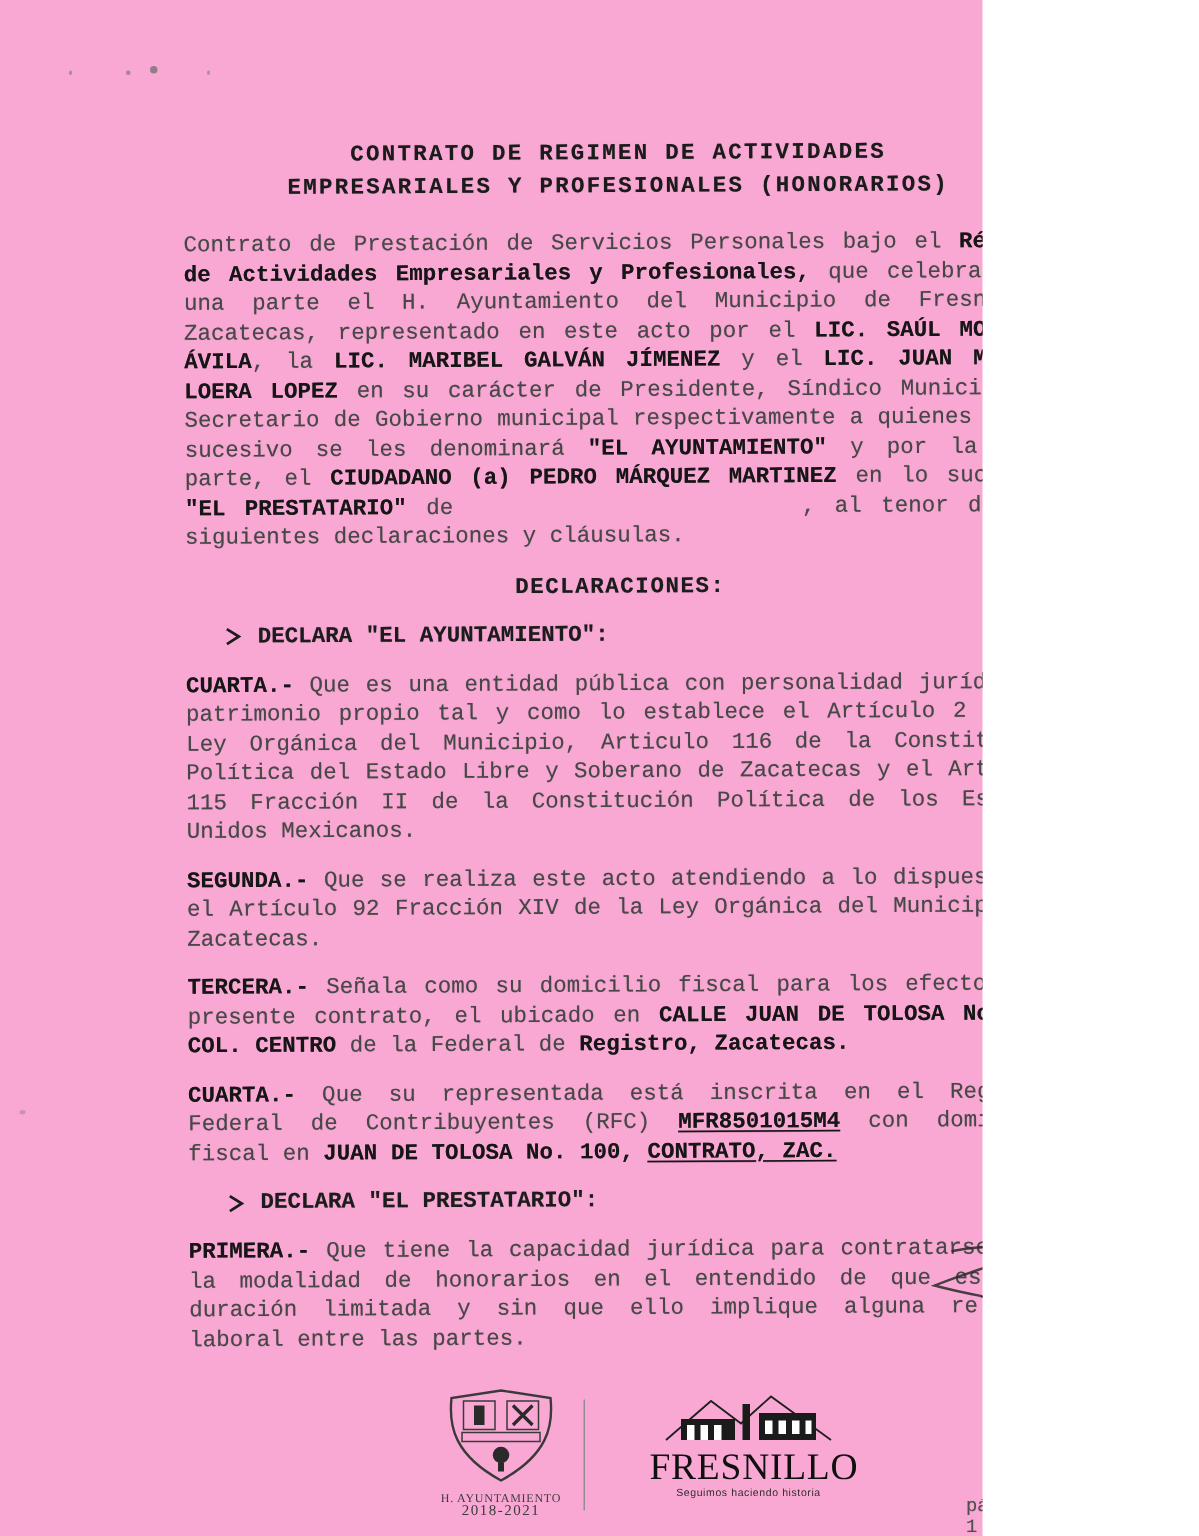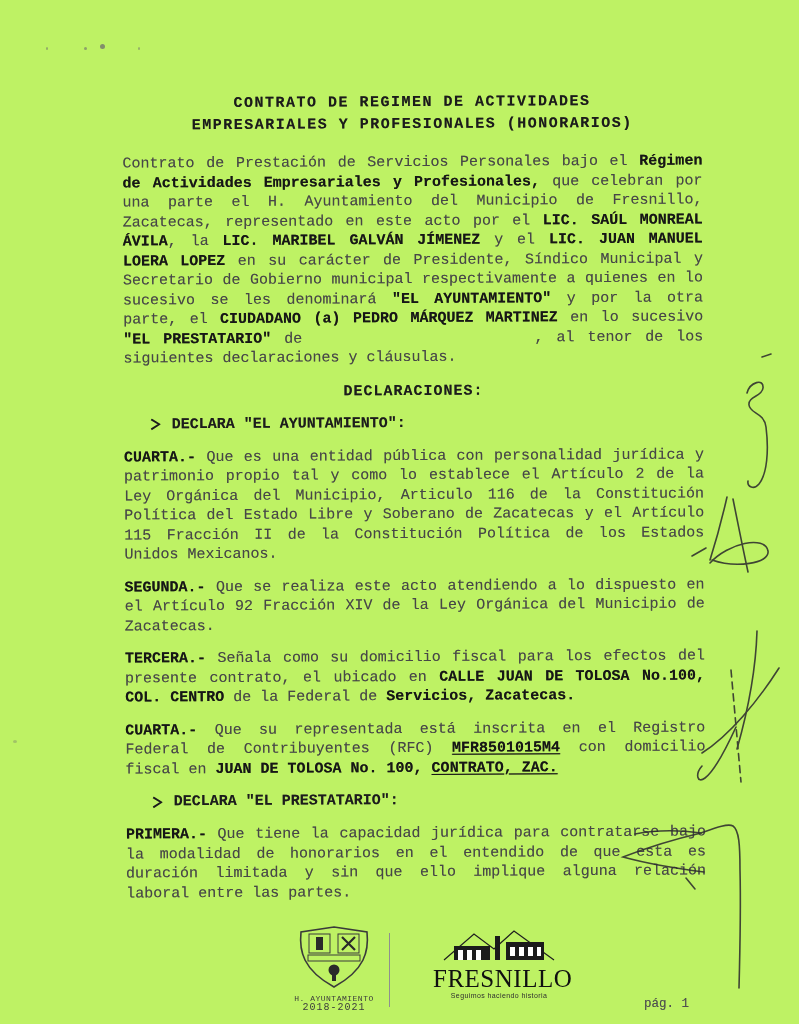--- a/index.html
+++ b/index.html
@@ -1,19 +1,19 @@
 <!DOCTYPE html>
 <html><head>
 <meta charset="utf-8">
 <style>
   html,body{margin:0;padding:0;background:#ffffff;}
   .page{
     position:relative;
-    width:799px;height:1024px;
-    background:#bef264;
+    width:655px;height:1024px;
+    background:#f9a8d4;
     overflow:hidden;
     font-family:"Liberation Mono","DejaVu Sans Mono",monospace;
   }
   .content{
     position:absolute;left:122px;top:92px;width:580px;
     transform:rotate(-0.3deg);
     transform-origin:50% 0;
   }
   .doc-title{
     margin:0 0 17px 0;
@@ -48,21 +48,21 @@
     color:#1c1c1c;
     text-shadow:0 0 0.5px rgba(40,40,40,.55);
   }
   .bullet-head svg{flex:0 0 auto;}
   
   .footer-crest{
     position:absolute;left:291px;top:925px;width:86px;
     text-align:center;
   }
   .crest-caption{
-    font-family:Liberation Mono, monospace;
+    font-family:Liberation Serif, serif;
     font-size:8px;line-height:9px;color:#3c3c3c;letter-spacing:.5px;
   }
   .crest-caption .years{font-size:10px;letter-spacing:1px;}
   .footer-divider{
     position:absolute;left:389px;top:933px;width:1px;height:74px;
     background:#8f8f8f;
   }
   .footer-logo{
     position:absolute;left:397px;top:929px;width:132px;
     text-align:center;color:#101010;margin-left:36px;
@@ -107,21 +107,21 @@
 
     <div class="bullet-head">
       <svg width="11" height="12" viewBox="0 0 11 12">
         <path d="M1.5 1 L9.5 6 L1.5 11" fill="none" stroke="#1c1c1c" stroke-width="1.8" stroke-linejoin="miter"></path>
       </svg>
       <span>DECLARA "EL AYUNTAMIENTO":</span>
     </div>
 
     <p class="body"><span class="b">CUARTA.- </span><span>Que es una entidad pública con personalidad jurídica y patrimonio propio tal y como lo establece el Artículo 2 de la Ley Orgánica del Municipio, Articulo 116 de la Constitución Política del Estado Libre y Soberano de Zacatecas y el Artículo 115 Fracción II de la Constitución Política de los Estados Unidos Mexicanos.</span></p>
     <p class="body"><span class="b">SEGUNDA.- </span><span>Que se realiza este acto atendiendo a lo dispuesto en el Artículo 92 Fracción XIV de la Ley  Orgánica del Municipio de Zacatecas.</span></p>
-    <p class="body"><span class="b">TERCERA.- </span><span>Señala como su domicilio fiscal para los efectos del presente contrato, el ubicado en </span><span class="b">CALLE JUAN DE TOLOSA No.100, COL. CENTRO</span><span> de la Federal de </span><span class="b">Servicios, Zacatecas.</span></p>
+    <p class="body"><span class="b">TERCERA.- </span><span>Señala como su domicilio fiscal para los efectos del presente contrato, el ubicado en </span><span class="b">CALLE JUAN DE TOLOSA No.100, COL. CENTRO</span><span> de la Federal de </span><span class="b">Registro, Zacatecas.</span></p>
     <p class="body"><span class="b">CUARTA.- </span><span>Que su representada está inscrita en el Registro Federal de Contribuyentes (RFC) </span><span class="b u">MFR8501015M4</span><span> con domicilio fiscal en </span><span class="b">JUAN DE TOLOSA No. 100, </span><span class="b u">CONTRATO, ZAC.</span></p>
 
     <div class="bullet-head" style="margin-top:14px">
       <svg width="11" height="12" viewBox="0 0 11 12">
         <path d="M1.5 1 L9.5 6 L1.5 11" fill="none" stroke="#1c1c1c" stroke-width="1.8" stroke-linejoin="miter"></path>
       </svg>
       <span>DECLARA "EL PRESTATARIO":</span>
     </div>
 
     <p class="body"><span class="b">PRIMERA.- </span><span>Que tiene la capacidad jurídica para contratarse bajo la modalidad de honorarios en el entendido de que esta es duración limitada y sin que ello implique alguna relación laboral entre las partes.</span></p>

